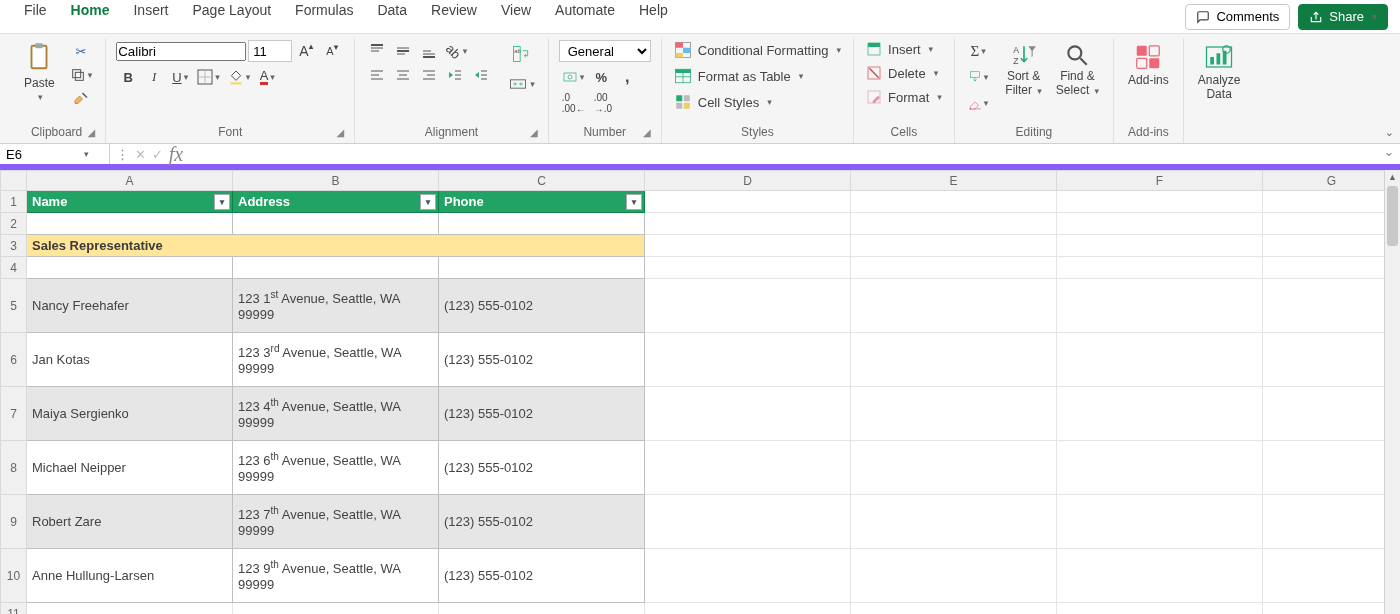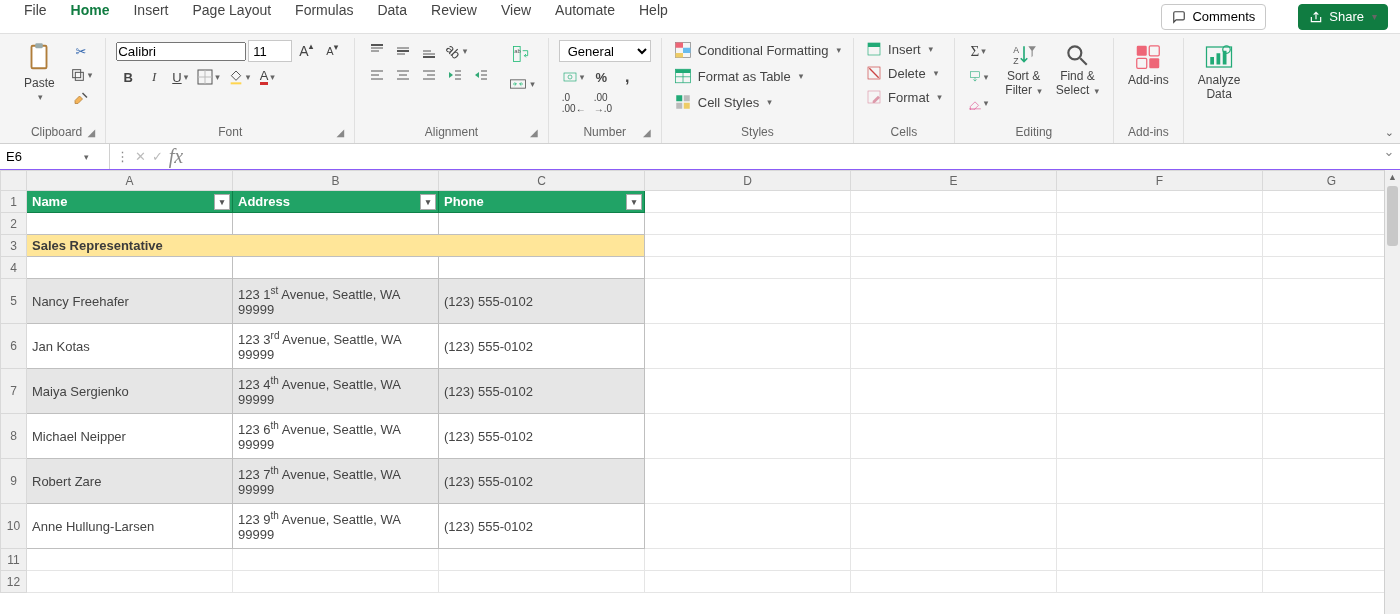--- a/index.html
+++ b/index.html
@@ -4,21 +4,21 @@
 <style>
   * { box-sizing: border-box; margin: 0; padding: 0; font-family: "Segoe UI", Arial, sans-serif; }
   body { background: #fff; width: 1400px; height: 614px; overflow: hidden; font-size: 13px; color: #444; }
 
   
   .tabs { display: flex; align-items: center; height: 34px; padding: 0 12px; border-bottom: 1px solid #e0e0e0; }
   .tabs .tab { padding: 0 12px; height: 47px; line-height: 34px; font-size: 14px; cursor: pointer; }
   .tabs .tab.active { border-bottom: 3px solid #107c41; font-weight: 600; color: #107c41; }
   .tabs .spacer { flex: 1; }
   .btn { display: inline-flex; align-items: center; gap: 6px; padding: 4px 10px; height: 26px; border: 1px solid #c8c8c8; border-radius: 4px; background: #fff; cursor: pointer; font-size: 13px; }
-  .btn.share { background: #107c41; color: #fff; border-color: #107c41; margin-left: 24px; }
+  .btn.share { background: #107c41; color: #fff; border-color: #107c41; }
   .btn.share .chev { font-size: 10px; }
 
   
   .ribbon { display: flex; align-items: stretch; height: 110px; background: #f5f5f5; border-bottom: 1px solid #d0d0d0; padding: 4px 8px 0 8px; }
   .group { display: flex; flex-direction: column; justify-content: space-between; border-right: 1px solid #e0e0e0; padding: 2px 10px 2px 10px; }
   .group:last-child { border-right: none; }
   .group .body { display: flex; align-items: flex-start; gap: 6px; flex: 1; }
   .group .label { text-align: center; font-size: 12px; color: #666; display: flex; justify-content: center; align-items: center; gap: 6px; padding-bottom: 2px; position:relative;}
   .launcher { font-size: 10px; color: #888; cursor: pointer; position:absolute; right:0;}
   .ico { display: inline-flex; align-items: center; justify-content: center; }
@@ -33,36 +33,36 @@
   .paste-big { display: flex; flex-direction: column; align-items: center; gap: 2px; cursor: pointer; padding: 0 6px; }
   .paste-big .cap { font-size: 12px; }
   .scissors { color:#3669b0; }
 
   select.rsel, input.rinp { border: 1px solid #c8c8c8; background:#fff; height: 22px; font-size: 13px; padding: 0 4px; }
   .font-name { width: 130px; }
   .font-size { width: 44px; }
   .num-format { width: 92px; }
 
   
-  .fbar { display: flex; height: 26px; border-bottom: 1px solid #8b5cf6; }
+  .fbar { display: flex; height: 26px; border-bottom: 6px solid #8b5cf6; }
   .namebox { width: 110px; border-right: 1px solid #d0d0d0; height: 100%; display: flex; align-items: center; padding: 0 6px; gap:6px; }
   .namebox input { border: none; width: 70px; font-size: 13px; outline: none; }
   .fx-controls { display: flex; align-items: center; gap: 6px; padding: 0 6px; color: #888; }
   .fx-controls .fx { font-style: italic; font-family: serif; font-size: 20px; }
   .fbar input.formula { flex: 1; border: none; outline: none; height: 100%; padding: 0 6px; font-size: 13px; }
   .fbar .expand { width: 22px; text-align: center; color: #888; cursor: pointer; }
 
   
   .grid-wrap { position: relative; height: calc(614px - 34px - 110px - 26px); overflow: hidden; }
   table.grid { border-collapse: collapse; table-layout: fixed; width: 1400px; }
   .grid th, .grid td { border: 1px solid #d9d9d9; font-size: 13px; font-weight: normal; color: #444; }
   .grid thead th { background: #f0f0f0; height: 20px; text-align: center; font-size: 12px; color: #666; }
   .grid .rowhdr { background: #f0f0f0; text-align: center; width: 26px; font-size: 12px; color: #666; }
   .grid td { height: 22px; padding: 2px 5px; vertical-align: middle; }
-  .grid td.tall { height: 45px; vertical-align: middle; }
+  .grid td.tall { height: 54px; vertical-align: middle; }
   .hdr-row td.datacell { background: #21a366; color: #fff; font-weight: 600; border: 1px solid #0e8048; position: relative; }
   .filter-btn { position: absolute; right: 2px; top: 50%; transform: translateY(-50%); width: 16px; height: 16px; background: #fff; border: 1px solid #aaa; font-size: 9px; color: #555; display:flex; align-items:center; justify-content:center; cursor:pointer;}
   .subhdr td.sub { background: #ffe699; font-weight: 700; color:#3b3b3b;margin-top:20px; }
   .alt td.datacell { background: #e6e6e6; }
   .grid .datacell { border: 1px solid #bfbfbf; }
   .grid .empty { border: 1px solid #e5e5e5; }
   sup { font-size: 10px; }
   .vscroll { position: absolute; right: 0; top: 0; width: 16px; bottom: 0; background: #f0f0f0; border-left: 1px solid #d0d0d0; }
   .vscroll .thumb { position: absolute; left: 2px; right: 2px; top: 4px; height: 60px; background: #c8c8c8; border-radius: 3px; }
   .vscroll .arrow { position:absolute; left:0; right:0; text-align:center; font-size:9px; color:#666; cursor:pointer;}

